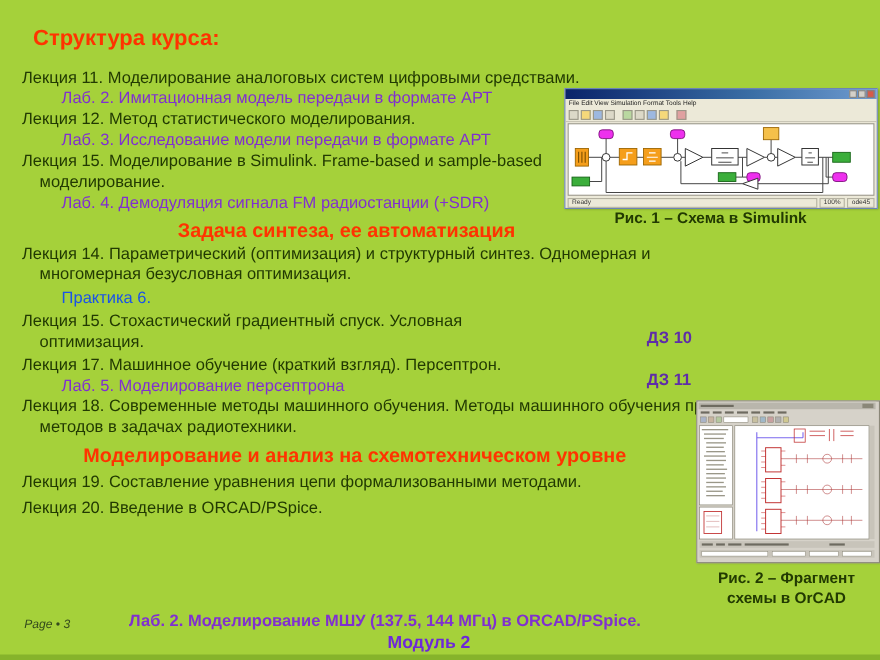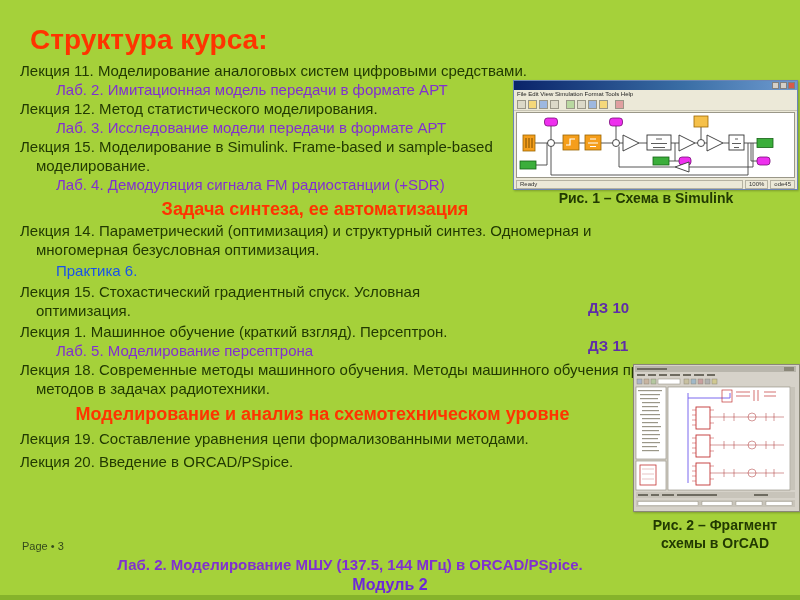--- a/index.html
+++ b/index.html
@@ -1,20 +1,20 @@
 <!DOCTYPE html>
 <html><head>
 <meta charset="utf-8">
 <style>
   html,body{margin:0;padding:0;}
   body{width:800px;height:600px;overflow:hidden;font-family:"Liberation Sans",sans-serif;}
   .slide{position:relative;width:800px;height:600px;background:#A5D13A;}
   .slide-edge{position:absolute;left:0;bottom:0;width:800px;height:5px;background:#86B32B;}
 
-  .title{position:absolute;left:30px;top:24px;margin:0;font-size:28px;font-weight:bold;color:#FF3300;letter-spacing:0;}
+  .title{position:absolute;left:30px;top:24px;margin:0;font-size:20px;font-weight:bold;color:#FF3300;letter-spacing:0;}
 
   .col{position:absolute;left:20px;top:61px;width:778px;}
   .col p{margin:0;font-size:15px;font-weight:normal;line-height:19px;color:#223A02;}
   .sec-heading{font-size:18px;font-weight:bold;color:#FF3300;line-height:24px;text-align:center;}
   .h-s1{width:520px;margin-left:30px;height:24px;line-height:22px;}
   .h-s2{width:590px;margin-top:3px;}
   .h-s3{width:605px;margin-top:4px;}
   .lec{padding-left:16px;text-indent:-16px;}
   .lab{padding-left:36px;color:#8030D0 !important;}
   .practice{padding-left:36px;color:#1A53E8 !important;margin-top:2px !important;}
@@ -25,21 +25,21 @@
   .w475{max-width:475px;}
   .w460{max-width:460px;}
   .w762{max-width:762px;}
   .lec19{margin-top:3px !important;}
   .lec20{margin-top:4px !important;}
 
   .hw{position:absolute;left:588px;font-size:15px;font-weight:bold;color:#5F2DA8;}
   .hw10{top:299px;}
   .hw11{top:337px;}
 
-  .page-label{position:absolute;left:22px;top:540px;font-size:11px;color:#344A1C;}
+  .page-label{position:absolute;left:22px;top:562px;font-size:11px;color:#344A1C;font-style:italic;}
   .lab6{position:absolute;left:20px;top:556px;width:660px;text-align:center;font-size:15px;font-weight:bold;color:#8030D0;}
   .module{position:absolute;left:20px;top:576px;width:740px;text-align:center;font-size:16px;font-weight:bold;color:#6d28d9;}
 
   
   .fig1{position:absolute;left:513px;top:80px;width:283px;height:108px;background:#ECE9D8;border:1px solid #6B85B5;box-shadow:1px 1px 2px rgba(0,0,0,.25);}
   .f1-titlebar{height:9px;background:linear-gradient(90deg,#0A246A,#3A6EA5 60%,#6F9BD0);display:flex;justify-content:flex-end;align-items:center;gap:1px;padding-right:2px;}
   .f1-btn{width:5px;height:5px;background:#D4D0C8;border:1px solid #808080;}
   .f1-btn.close{background:#D75A4A;}
   .f1-menubar{height:9px;font-size:6px;line-height:9px;color:#222;padding-left:3px;white-space:nowrap;overflow:hidden;}
   .f1-toolbar{height:11px;display:flex;align-items:center;gap:2px;padding-left:3px;border-bottom:1px solid #c8c5b5;}
@@ -68,21 +68,21 @@
     <p class="lab">Лаб. 2. Имитационная модель передачи в формате АРТ</p>
     <p class="lec">Лекция 12. Метод статистического моделирования.</p>
     <p class="lab">Лаб. 3. Исследование модели передачи в формате АРТ</p>
     <p class="lec w470">Лекция 15. Моделирование в Simulink. Frame-based и sample-based моделирование.</p>
     <p class="lab">Лаб. 4. Демодуляция сигнала FM радиостанции (+SDR)</p>
 
     <div class="sec-heading h-s2">Задача синтеза, ее автоматизация</div>
     <p class="lec w570">Лекция 14. Параметрический (оптимизация) и структурный синтез. Одномерная и многомерная безусловная оптимизация.</p>
     <p class="practice">Практика 6.</p>
     <p class="lec w475 mt2">Лекция 15. Стохастический градиентный спуск. Условная оптимизация.</p>
-    <p class="lec mt2">Лекция 1. Машинное обучение (краткий взгляд). Персептрон.</p>
+    <p class="lec mt2">Лекция 17. Машинное обучение (краткий взгляд). Персептрон.</p>
     <p class="lab">Лаб. 5. Моделирование персептрона</p>
     <p class="lec w762">Лекция 18. Современные методы машинного обучения. Методы машинного обучения против статистических методов в задачах радиотехники.</p>
 
     <div class="sec-heading h-s3">Моделирование и анализ на схемотехническом уровне</div>
     <p class="lec lec19">Лекция 19. Составление уравнения цепи формализованными методами.</p>
     <p class="lec lec20">Лекция 20. Введение в ORCAD/PSpice.</p>
   </div>
 
   <div class="hw hw10">ДЗ 10</div>
   <div class="hw hw11">ДЗ 11</div>

